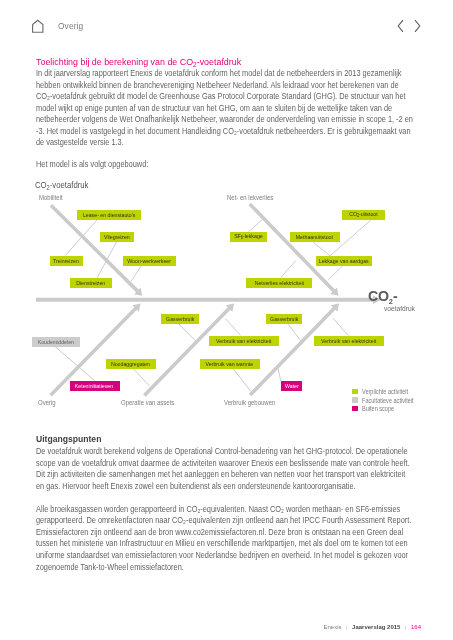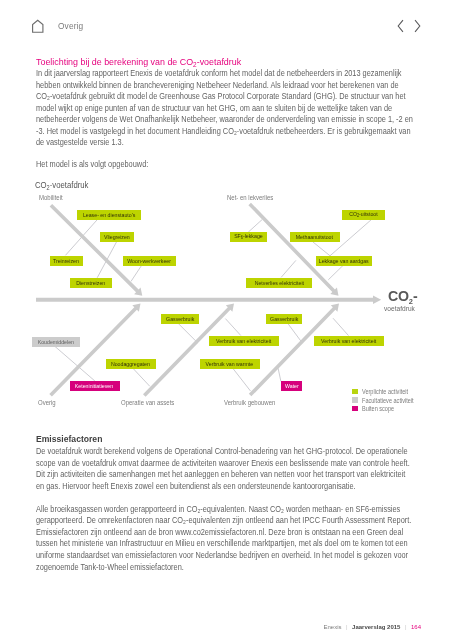--- a/index.html
+++ b/index.html
@@ -23,21 +23,21 @@
   
   .dcaption{position:absolute;left:34.6px;top:180.8px;font-size:9.0px;color:#555555;white-space:nowrap;transform:scaleX(.86);transform-origin:0 0;line-height:9px;}
   .diagram{position:absolute;left:0;top:0;width:453px;height:640px;pointer-events:none;}
   .dlabel{position:absolute;font-size:6.9px;color:#7d7d7d;white-space:nowrap;line-height:7px;transform:scaleX(.87);transform-origin:0 0;}
   .box{position:absolute;white-space:nowrap;font-size:6.0px;box-sizing:border-box;display:flex;align-items:center;justify-content:center;overflow:hidden;}
   .box>span{display:block;transform:scaleX(.87);white-space:nowrap;line-height:6px;}
   .box .sub{font-size:.74em;vertical-align:-.22em;}
   .box.green{background:#bdd400;color:#333308;}
   .box.grey{background:#cccccc;color:#5f5f5f;}
   .box.magenta{background:#d6007c;color:#fff;}
-  .co2big{position:absolute;left:388px;top:289px;font-size:14.2px;font-weight:700;color:#595959;letter-spacing:-.25px;line-height:14px;}
+  .co2big{position:absolute;left:368px;top:289px;font-size:14.2px;font-weight:700;color:#595959;letter-spacing:-.25px;line-height:14px;}
   .co2big .sub2{font-size:.52em;vertical-align:-.38em;letter-spacing:0;}
   .co2sub{position:absolute;left:383.8px;top:304.6px;font-size:7.2px;color:#6a6a6a;transform:scaleX(.92);transform-origin:0 0;line-height:8px;}
   .legend{position:absolute;left:352px;top:387px;}
   .legend .row{display:flex;align-items:center;height:8.7px;}
   .legend .sw{width:5.5px;height:5.5px;margin-right:4.3px;flex:none;}
   .legend .lt{font-size:6.4px;color:#7d7d7d;white-space:nowrap;transform:scaleX(.87);transform-origin:0 50%;}
 
   
   .footer{position:absolute;left:0;top:623.6px;width:421px;text-align:right;font-size:6.0px;color:#7d7d7d;line-height:7px;}
   .footer b{color:#4a4a4a;font-weight:700;}
@@ -183,21 +183,21 @@
       <div class="row">
         <span class="sw" style="background: rgb(204, 204, 204);"></span>
         <span class="lt">Facultatieve activiteit</span>
       </div>
       <div class="row">
         <span class="sw" style="background: rgb(214, 0, 124);"></span>
         <span class="lt">Buiten scope</span>
       </div>
     </div>
 
-  <div class="h-sub" style="top:433.5px">Emissiefactoren</div>
+  <div class="h-sub" style="top:433.5px">Uitgangspunten</div>
   <div class="para" id="p1" style="top:446.3px">
       <div class="ln">De voetafdruk wordt berekend volgens de Operational Control-benadering van het GHG-protocol. De operationele</div>
       <div class="ln">scope van de voetafdruk omvat daarmee de activiteiten waarover Enexis een beslissende mate van controle heeft.</div>
       <div class="ln">Dit zijn activiteiten die samenhangen met het aanleggen en beheren van netten voor het transport van elektriciteit</div>
       <div class="ln">en gas. Hiervoor heeft Enexis zowel een buitendienst als een ondersteunende kantoororganisatie.</div>
     </div>
   <div class="para" id="p2" style="top:503.8px">
       <div class="ln">Alle broeikasgassen worden gerapporteerd in CO₂-equivalenten. Naast CO₂ worden methaan- en SF6-emissies</div>
       <div class="ln">gerapporteerd. De omrekenfactoren naar CO₂-equivalenten zijn ontleend aan het IPCC Fourth Assessment Report.</div>
       <div class="ln">Emissiefactoren zijn ontleend aan de bron www.co2emissiefactoren.nl. Deze bron is ontstaan na een Green deal</div>

